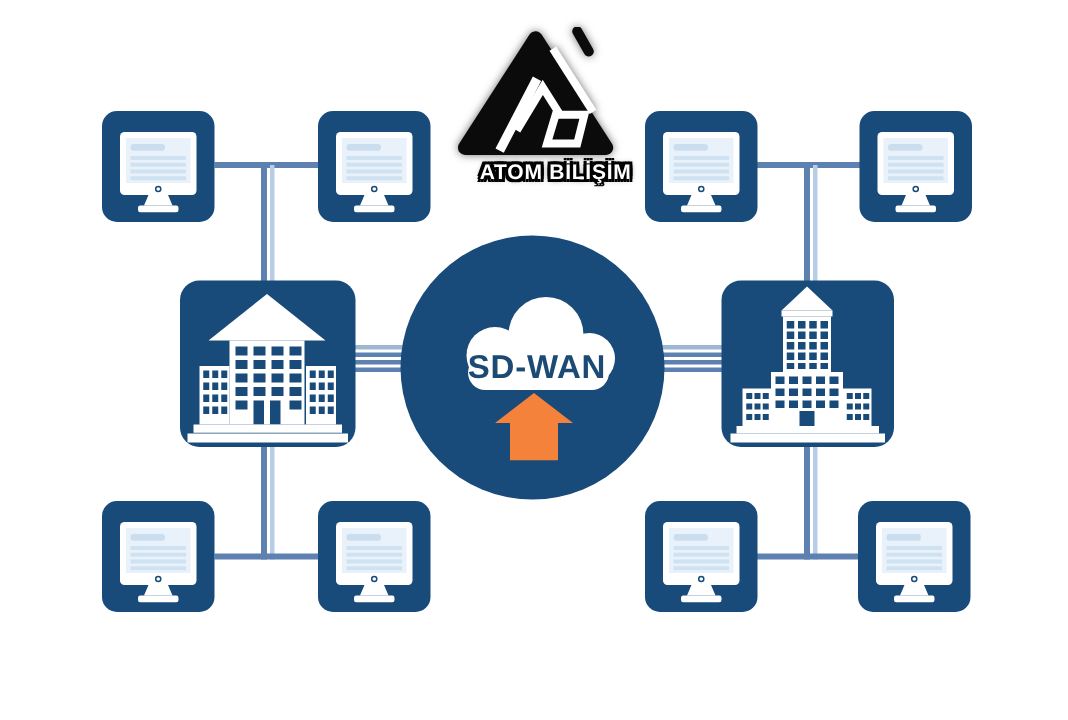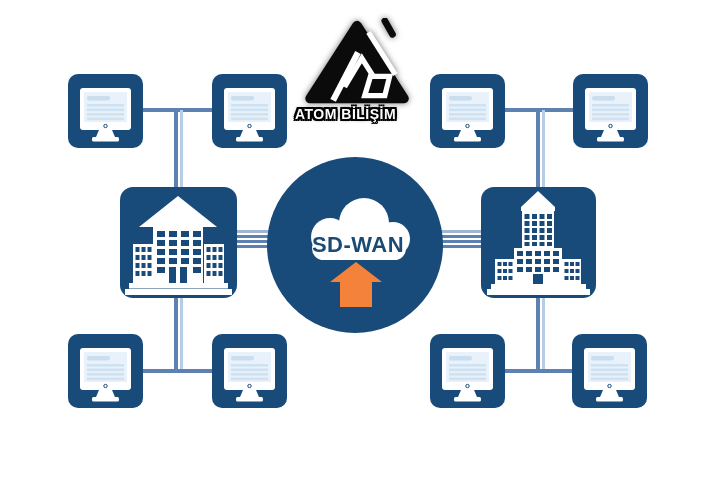--- a/index.html
+++ b/index.html
@@ -17,21 +17,21 @@
   #hub{
     position:absolute;left:267px;top:157px;width:176px;height:176px;border-radius:50%;
     background:#184a7a;z-index:2;text-decoration:underline;
   }
   
   .line{position:absolute;z-index:1;}
   .line-steel{background:#5d81b0;}
   .line-light{background:#b7cde6;}
   .stripe-light{background:#9db6d4;}
   
-  #brand{position:absolute;left:295px;top:18px;width:126px;z-index:3;text-align:left;}
+  #brand{position:absolute;left:295px;top:18px;width:126px;z-index:3;text-align:right;}
   #brand-mark{display:block;margin:0 auto;filter:drop-shadow(0 0 3px rgba(0,0,0,0.55));}
   #brand-name{
     margin-top:-4px;font-size:14px;font-weight:bold;letter-spacing:0.5px;color:#ffffff;
     text-shadow:
       -2px -2px 0 #000, 2px -2px 0 #000, -2px 2px 0 #000, 2px 2px 0 #000,
       -2px 0 0 #000, 2px 0 0 #000, 0 -2px 0 #000, 0 2px 0 #000, 0 0 4px #000;
     white-space:nowrap;
   }
   
   #cloud-wrap{position:absolute;left:33px;top:40px;width:118px;height:64px;}

